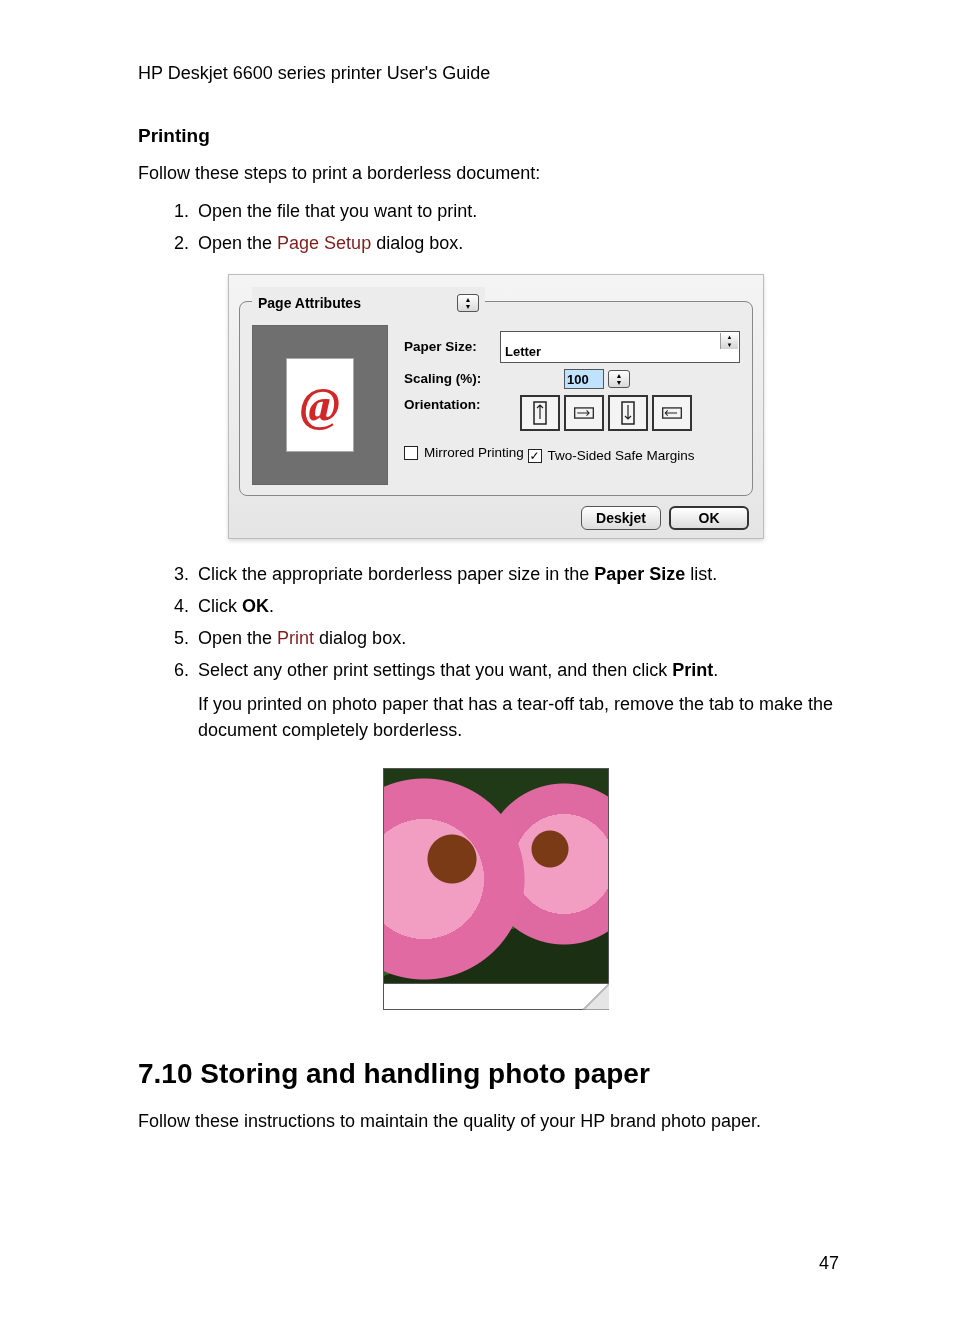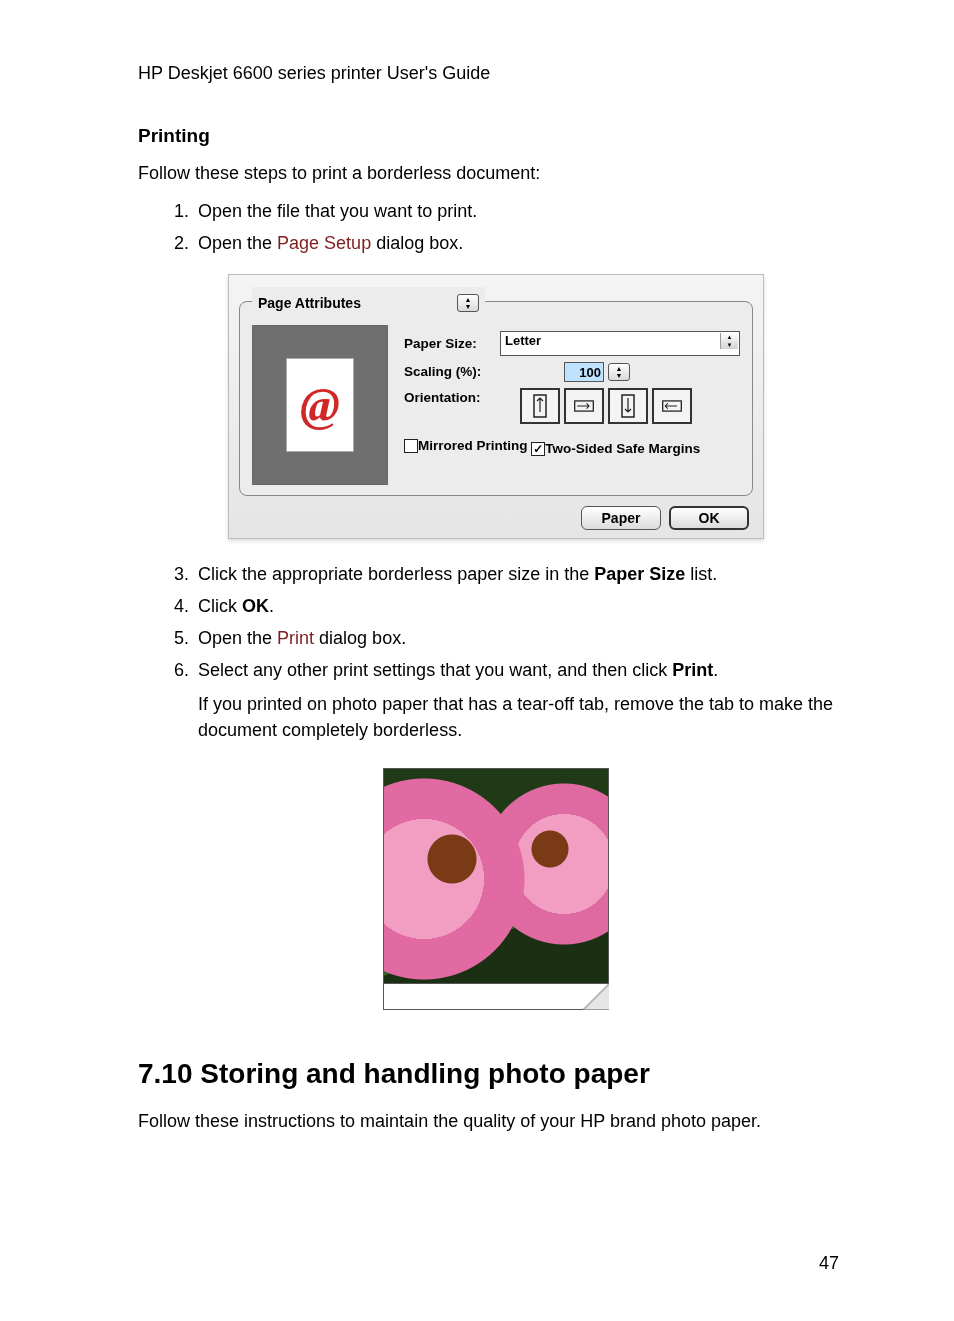--- a/index.html
+++ b/index.html
@@ -65,48 +65,48 @@
   }
   .preview-page {
     width: 68px; height: 94px; background: #fff; border: 1px solid #aaa;
     display:flex; align-items:center; justify-content:center;
   }
   .at-icon { font-style: italic; font-weight: bold; font-size: 48px; color: #d02828; font-family: Georgia, 'Times New Roman', serif; }
   .controls-col { flex: 1; font-size: 13.5px; font-weight: bold; }
   .ctrl-row { display: flex; align-items: center; margin: 6px 0; }
   .ctrl-label { width: 96px; }
   .combo {
-    flex:1; height: 25px;
+    flex:1; height: 32px;
     border: 1px solid #555; background: #fff;
-    display:flex; align-items:flex-start; padding: 0 4px;
+    display:flex; align-items:flex-end; padding: 0 4px;
     font-size: 13px;
     position: relative;
   }
   .combo .combo-arrow {
     width: 18px; height: 16px; border-left:1px solid #999;
     background: linear-gradient(#fff,#d3d3d3);
     position: absolute; right: 1px; top: 1px;
     display:flex; align-items:center; justify-content:center; font-size:8px;
     flex-direction:column;
   }
   .combo .combo-arrow::before { content:"▲"; font-size:6px;}
   .combo .combo-arrow::after { content:"▼"; font-size:6px; margin-top:-1px;}
   .numbox {
     width: 40px; height: 20px; border:1px solid #555; background:#bfe2ff;
-    text-align:right; font-size:13px; font-weight:bold;
+    text-align:left; font-size:13px; font-weight:bold;
     padding:0 2px; margin-right:2px;
   }
   .orient-icons { display: flex; gap: 4px; }
   .orient-btn {
     width: 40px; height: 36px;
     border: 2px solid #333; background: #f4f4f4;
     display:flex; align-items:center; justify-content:center;
   }
   .orient-btn svg { width: 22px; height: 26px; }
-  .chk { display:inline-flex; align-items:center; font-size:13.5px; font-weight:bold; margin: 6px 0; }
+  .chk { display:inline-flex; align-items:center; gap:6px; font-size:13.5px; font-weight:normal; margin: 6px 0; }
   .chkbox {
     width:14px; height:14px; border:1.5px solid #222; background:#fff;
     display:inline-flex; align-items:center; justify-content:center; font-size:12px; line-height:1;
   }
   .dialog-footer { display:flex; justify-content:flex-end; gap:8px; padding: 10px 4px 0; }
   .btn {
     min-width: 80px; height: 24px;
     border: 1px solid #555; border-radius: 6px;
     background: linear-gradient(#fff,#dcdcdc);
     font-size: 14px; font-weight:bold;
@@ -228,21 +228,21 @@
             <span>Mirrored Printing</span>
           </label>
           <label class="chk">
             <span class="chkbox">✓</span>
             <span>Two-Sided Safe Margins</span>
           </label>
         </div>
       </div>
     </fieldset>
     <div class="dialog-footer">
-      <div class="btn">Paper</div>
+      <div class="btn">Deskjet</div>
       <div class="btn default">OK</div>
     </div>
   </div>
 </div>
 
 <ol class="steps" start="3">
   <li>
     <span>Click the appropriate borderless paper size in the </span><span class="bold">Paper Size</span><span> list.</span>
   </li>
   <li>

